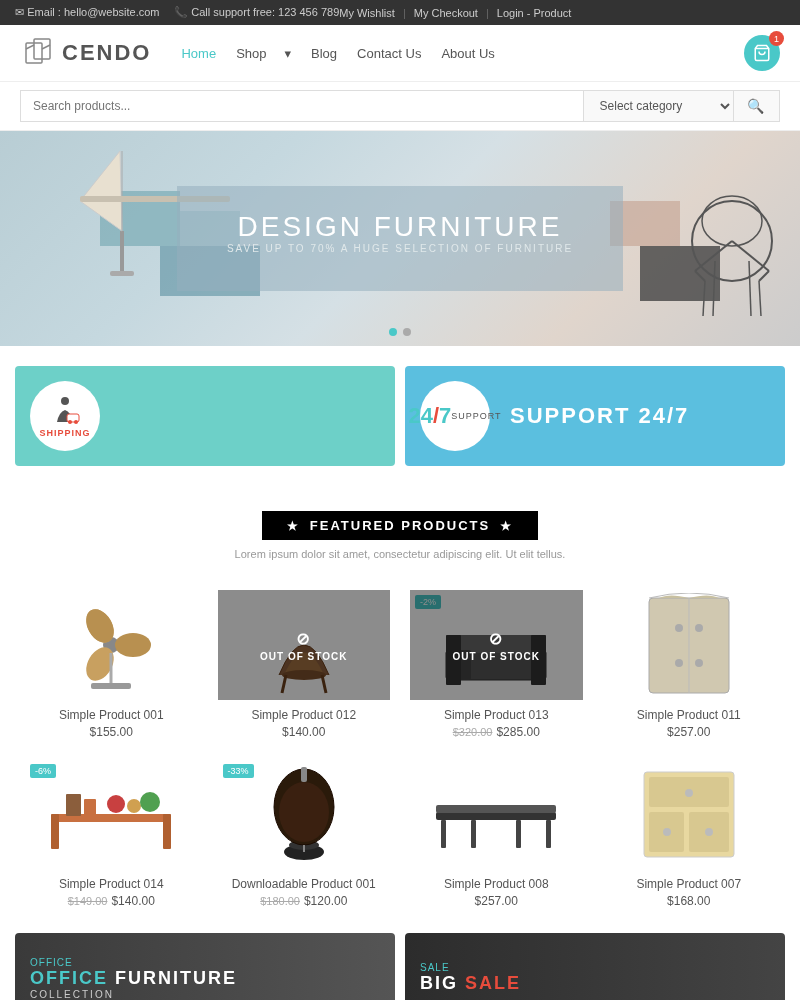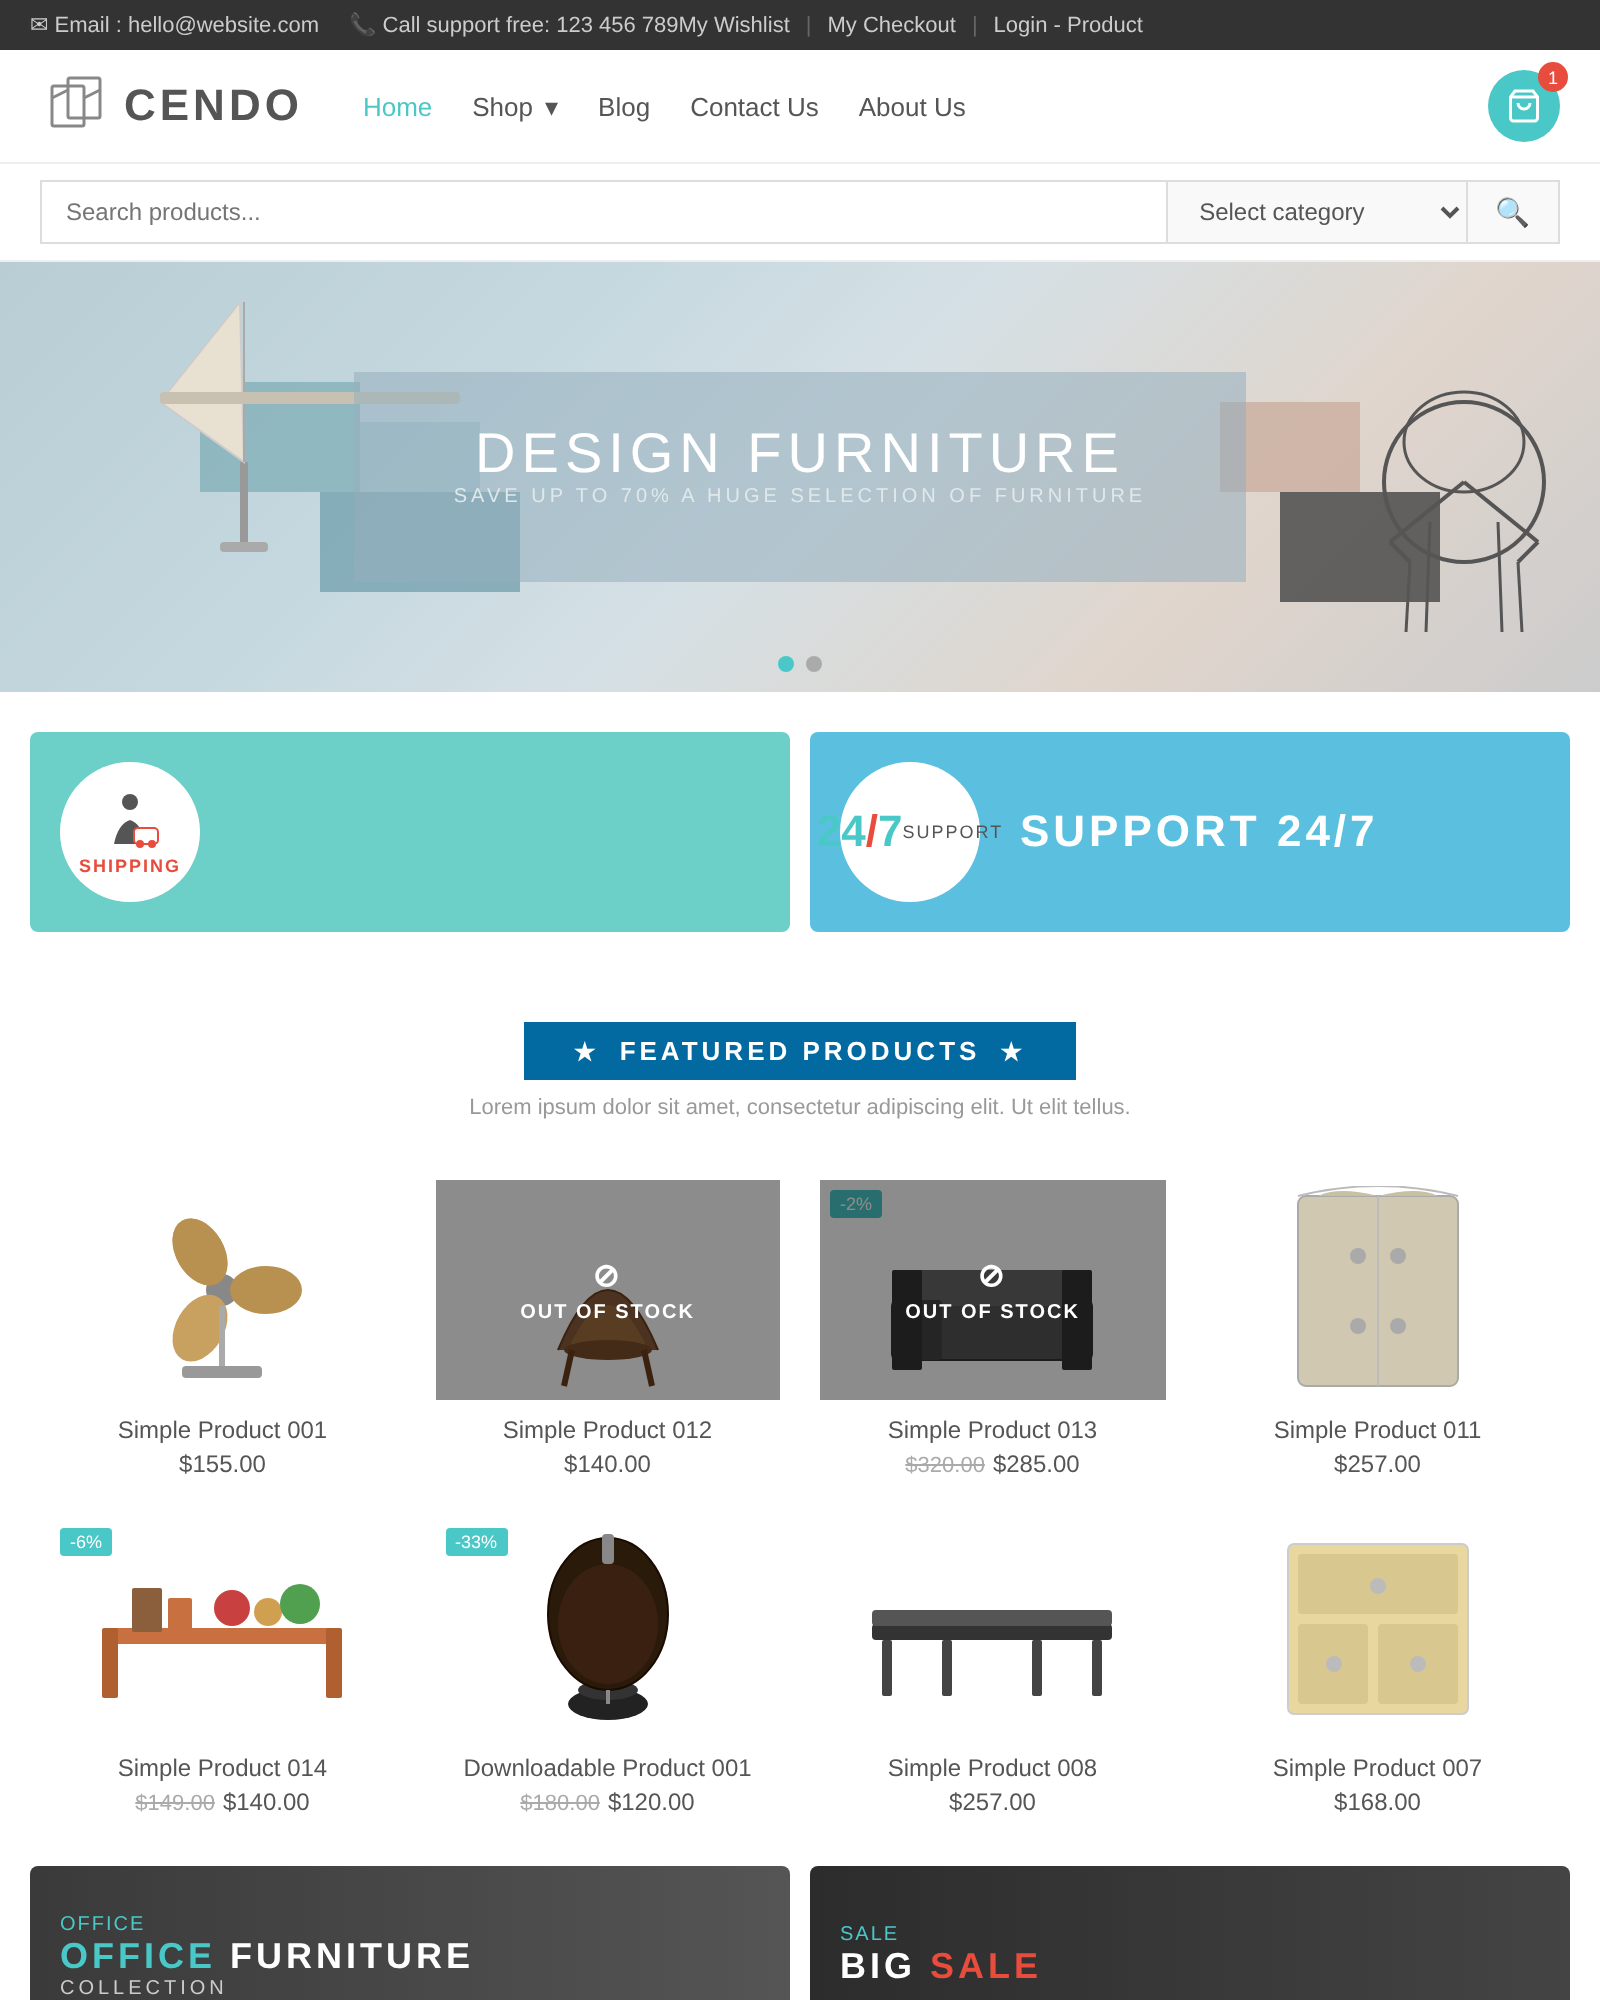--- a/index.html
+++ b/index.html
@@ -49,21 +49,21 @@
       align-items: center;
       gap: 20px;
       flex: 1;
     }
     .nav a {
       text-decoration: none;
       color: #555;
       font-size: 13px;
     }
     .nav a.active { color: #4ac8c8; }
-    .nav .shop-link { display: flex; align-items: center; gap: 6px; }
+    .nav .shop-link { display: flex; align-items: center; gap: 18px; }
     .cart-area {
       position: relative;
       margin-left: auto;
     }
     .cart-icon-wrap {
       background: #4ac8c8;
       border-radius: 50%;
       width: 36px;
       height: 36px;
       display: flex;
@@ -210,21 +210,21 @@
 
     
     .section-header {
       text-align: center;
       padding: 25px 20px 10px;
     }
     .section-title-wrap {
       display: inline-flex;
       align-items: center;
       gap: 10px;
-      background: #0369a1;
+      background: #000000;
       color: #fff;
       padding: 7px 25px;
       font-size: 13px;
       font-weight: bold;
       letter-spacing: 2px;
       text-transform: uppercase;
       position: relative;
     }
     .section-title-wrap::before,
     .section-title-wrap::after {

